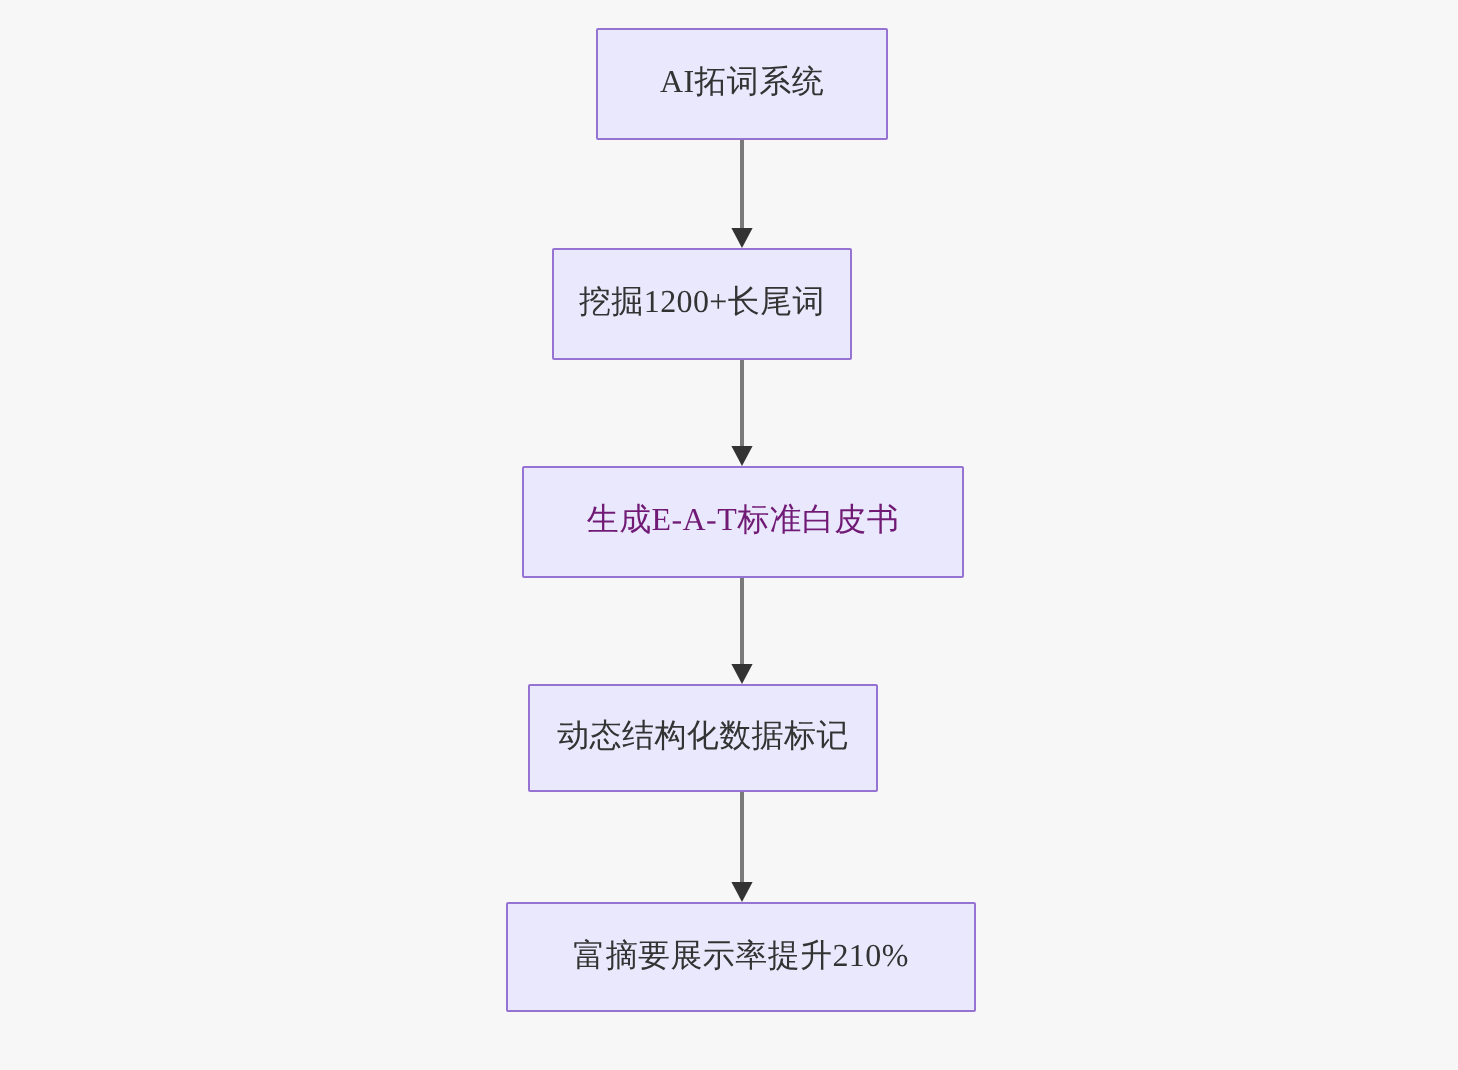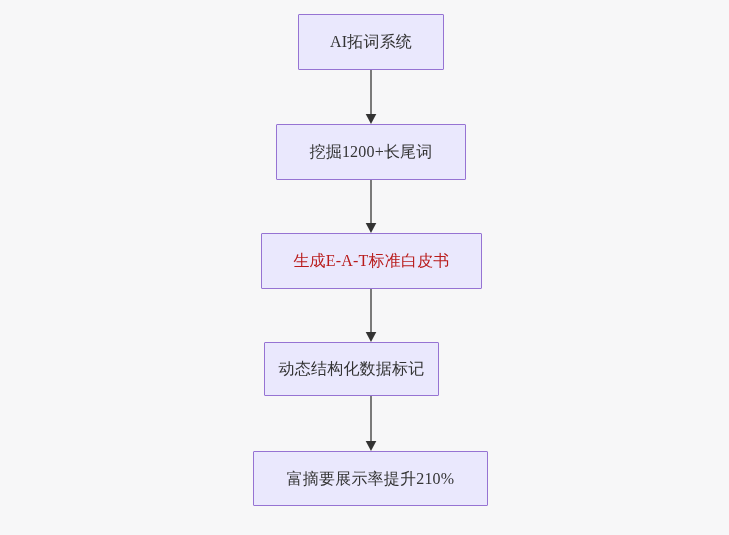--- a/index.html
+++ b/index.html
@@ -57,32 +57,32 @@
     <span class="node-label">AI拓词系统</span>
   </div>
 
   <div class="connector" style="left: 364px; top: 70px; height: 54px;">
     <svg width="14" height="54" viewBox="0 0 14 54" xmlns="http://www.w3.org/2000/svg">
       <line x1="7" y1="0" x2="7" y2="47" stroke="#7a7a7a" stroke-width="2"></line>
       <polygon points="7,54 1.7,44 12.3,44" fill="#333333"></polygon>
     </svg>
   </div>
 
-  <div class="node" style="left: 276px; top: 124px; width: 190px; height: 56px; background: rgb(234, 232, 253); border-color: rgb(150, 115, 211); color: rgb(51, 51, 51);">
+  <div class="node" style="left: 276px; top: 124px; width: 150px; height: 56px; background: rgb(234, 232, 253); border-color: rgb(150, 115, 211); color: rgb(51, 51, 51);">
     <span class="node-label">挖掘1200+长尾词</span>
   </div>
 
   <div class="connector" style="left: 364px; top: 180px; height: 53px;">
     <svg width="14" height="53" viewBox="0 0 14 53" xmlns="http://www.w3.org/2000/svg">
       <line x1="7" y1="0" x2="7" y2="46" stroke="#7a7a7a" stroke-width="2"></line>
       <polygon points="7,53 1.7,43 12.3,43" fill="#333333"></polygon>
     </svg>
   </div>
 
-  <div class="node" style="left: 261px; top: 233px; width: 221px; height: 56px; background: rgb(234, 232, 253); border-color: rgb(150, 115, 211); color: #b91c1c;">
+  <div class="node" style="left: 261px; top: 233px; width: 221px; height: 56px; background: rgb(234, 232, 253); border-color: rgb(150, 115, 211); color: #701a75;">
     <span class="node-label">生成E-A-T标准白皮书</span>
   </div>
 
   <div class="connector" style="left: 364px; top: 289px; height: 53px;">
     <svg width="14" height="53" viewBox="0 0 14 53" xmlns="http://www.w3.org/2000/svg">
       <line x1="7" y1="0" x2="7" y2="46" stroke="#7a7a7a" stroke-width="2"></line>
       <polygon points="7,53 1.7,43 12.3,43" fill="#333333"></polygon>
     </svg>
   </div>
 

